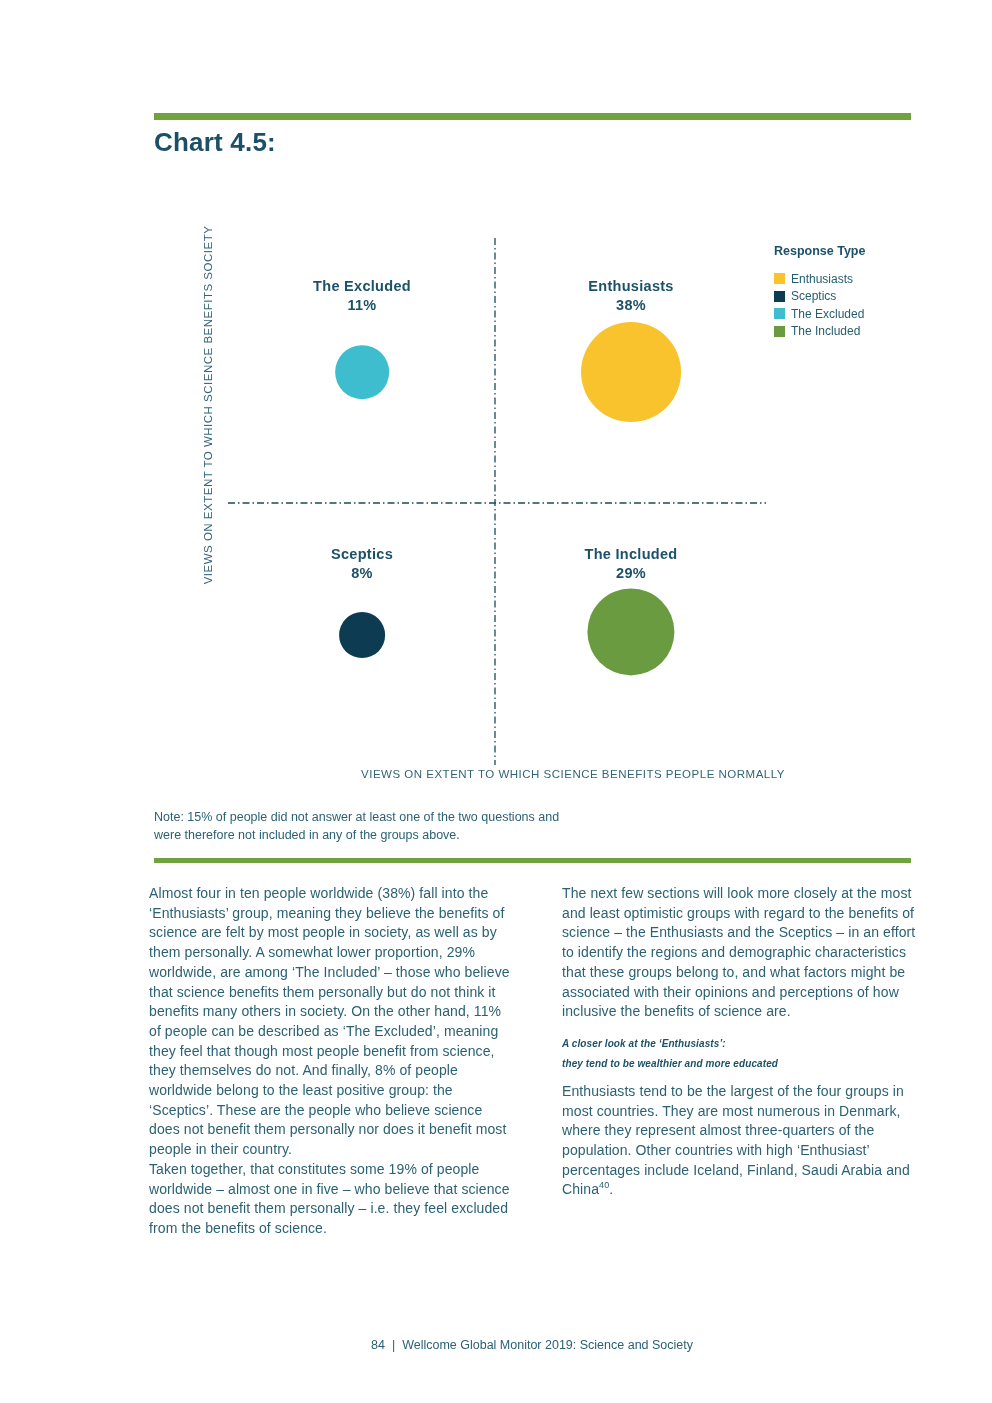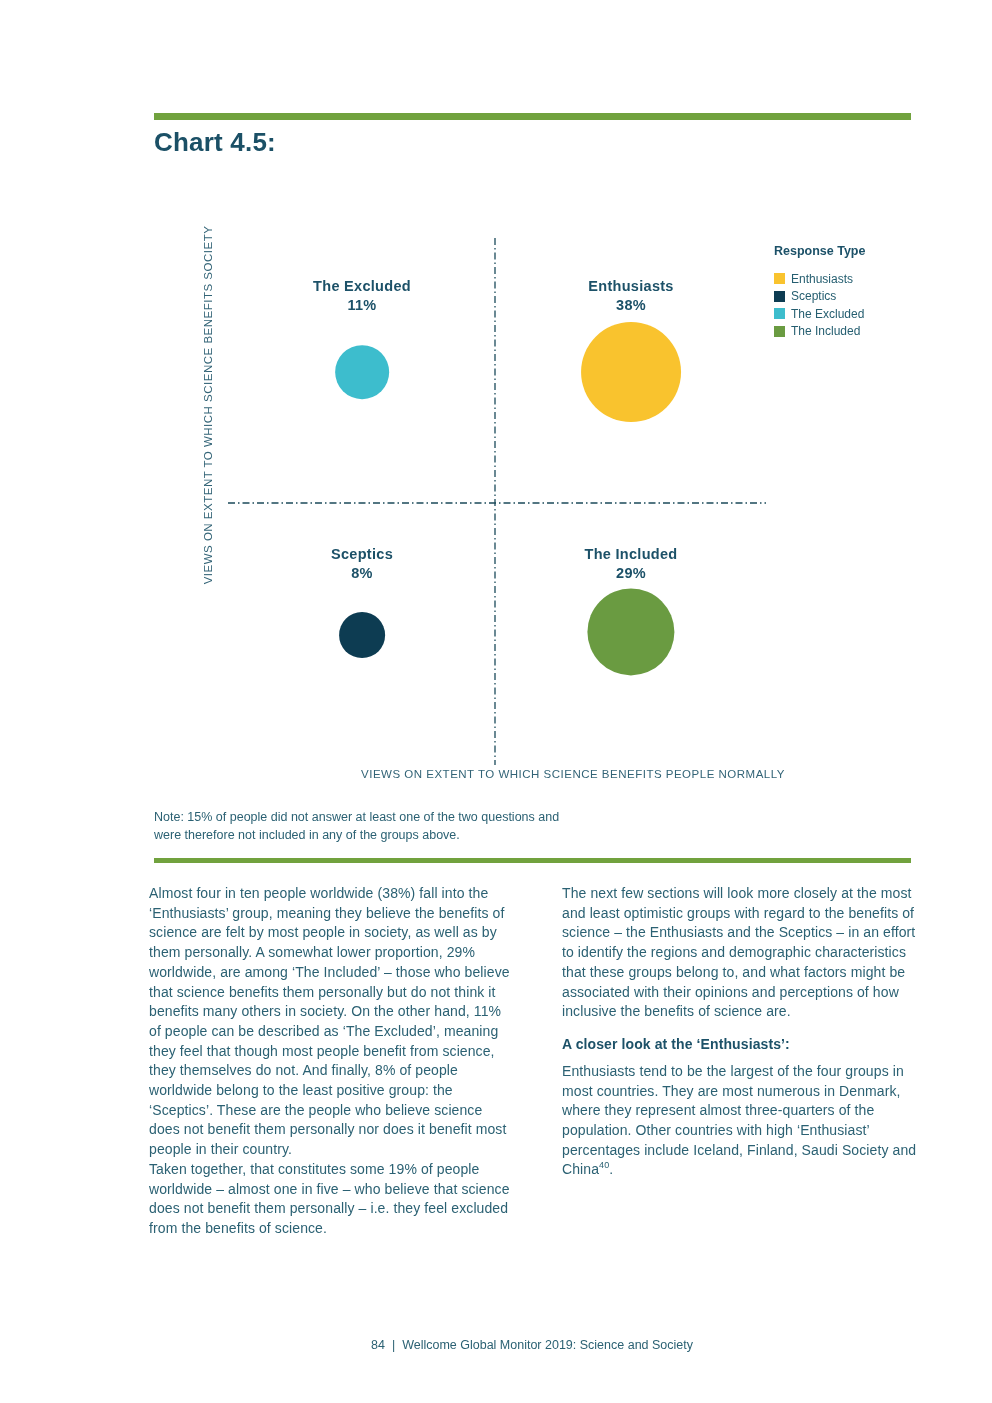--- a/index.html
+++ b/index.html
@@ -31,21 +31,21 @@
 
   .note { position:absolute; left:118px; top:808px; width:420px;
           color:#2B6173; font-size:12.5px; line-height:18px; }
 
   .divider { position:absolute; left:118px; top:858px; width:757px; height:5px; }
 
   .col { position:absolute; top:884px; }
   .col-left { left:113px; width:366px; }
   .col-right { left:526px; width:368px; }
   .col p { color:#2B6173; font-size:14px; line-height:19.7px; letter-spacing:0.1px; }
-  .col-heading { color:#1C5168; font-weight:bold; font-size:14px; line-height:20px; margin:12px 0 8px 0; letter-spacing:0.1px; }
+  .col-heading { color:#1C5168; font-weight:bold; font-size:10px; line-height:20px; margin:12px 0 8px 0; letter-spacing:0.1px;font-style:italic; }
   sup { font-size:9px; vertical-align:super; line-height:0; }
 
   .footer { position:absolute; left:0; top:1338px; width:992px; text-align:center;
             color:#2B6173; font-size:12.5px; }
   .footer .sep { margin:0 7px; color:#2B6173; }
 </style>
 </head>
 <body>
 
 <div class="page">
@@ -115,21 +115,22 @@
 
   <div class="col col-left">
     <p>Almost four in ten people worldwide (38%) fall into the ‘Enthusiasts’ group, meaning they believe the benefits of science are felt by most people in society, as well as by them personally. A somewhat lower proportion, 29% worldwide, are among ‘The Included’ – those who believe that science benefits them personally but do not think it benefits many others in society. On the other hand, 11% of people can be described as ‘The Excluded’, meaning they feel that though most people benefit from science, they themselves do not. And finally, 8% of people worldwide belong to the least positive group: the ‘Sceptics’. These are the people who believe science does not benefit them personally nor does it benefit most people in their country.</p>
     <p>Taken together, that constitutes some 19% of people worldwide – almost one in five – who believe that science does not benefit them personally – i.e. they feel excluded from the benefits of science.</p>
   </div>
 
   <div class="col col-right">
     <p>The next few sections will look more closely at the most and least optimistic groups with regard to the benefits of science – the Enthusiasts and the Sceptics – in an effort to identify the regions and demographic characteristics that these groups belong to, and what factors might be associated with their opinions and perceptions of how inclusive the benefits of science are.</p>
     <div class="col-heading">
       <div>A closer look at the ‘Enthusiasts’:</div>
+      <div>they tend to be wealthier and more educated</div>
     </div>
-    <p><span>Enthusiasts tend to be the largest of the four groups in most countries. They are most numerous in Denmark, where they represent almost three-quarters of the population. Other countries with high ‘Enthusiast’ percentages include Iceland, Finland, Saudi Society and China</span><sup>40</sup><span>.</span></p>
+    <p><span>Enthusiasts tend to be the largest of the four groups in most countries. They are most numerous in Denmark, where they represent almost three-quarters of the population. Other countries with high ‘Enthusiast’ percentages include Iceland, Finland, Saudi Arabia and China</span><sup>40</sup><span>.</span></p>
   </div>
 
   <div class="footer">
     <span>84</span><span class="sep">|</span><span>Wellcome Global Monitor 2019: Science and Society</span>
   </div>
 
 </div>
 
 </body></html>

